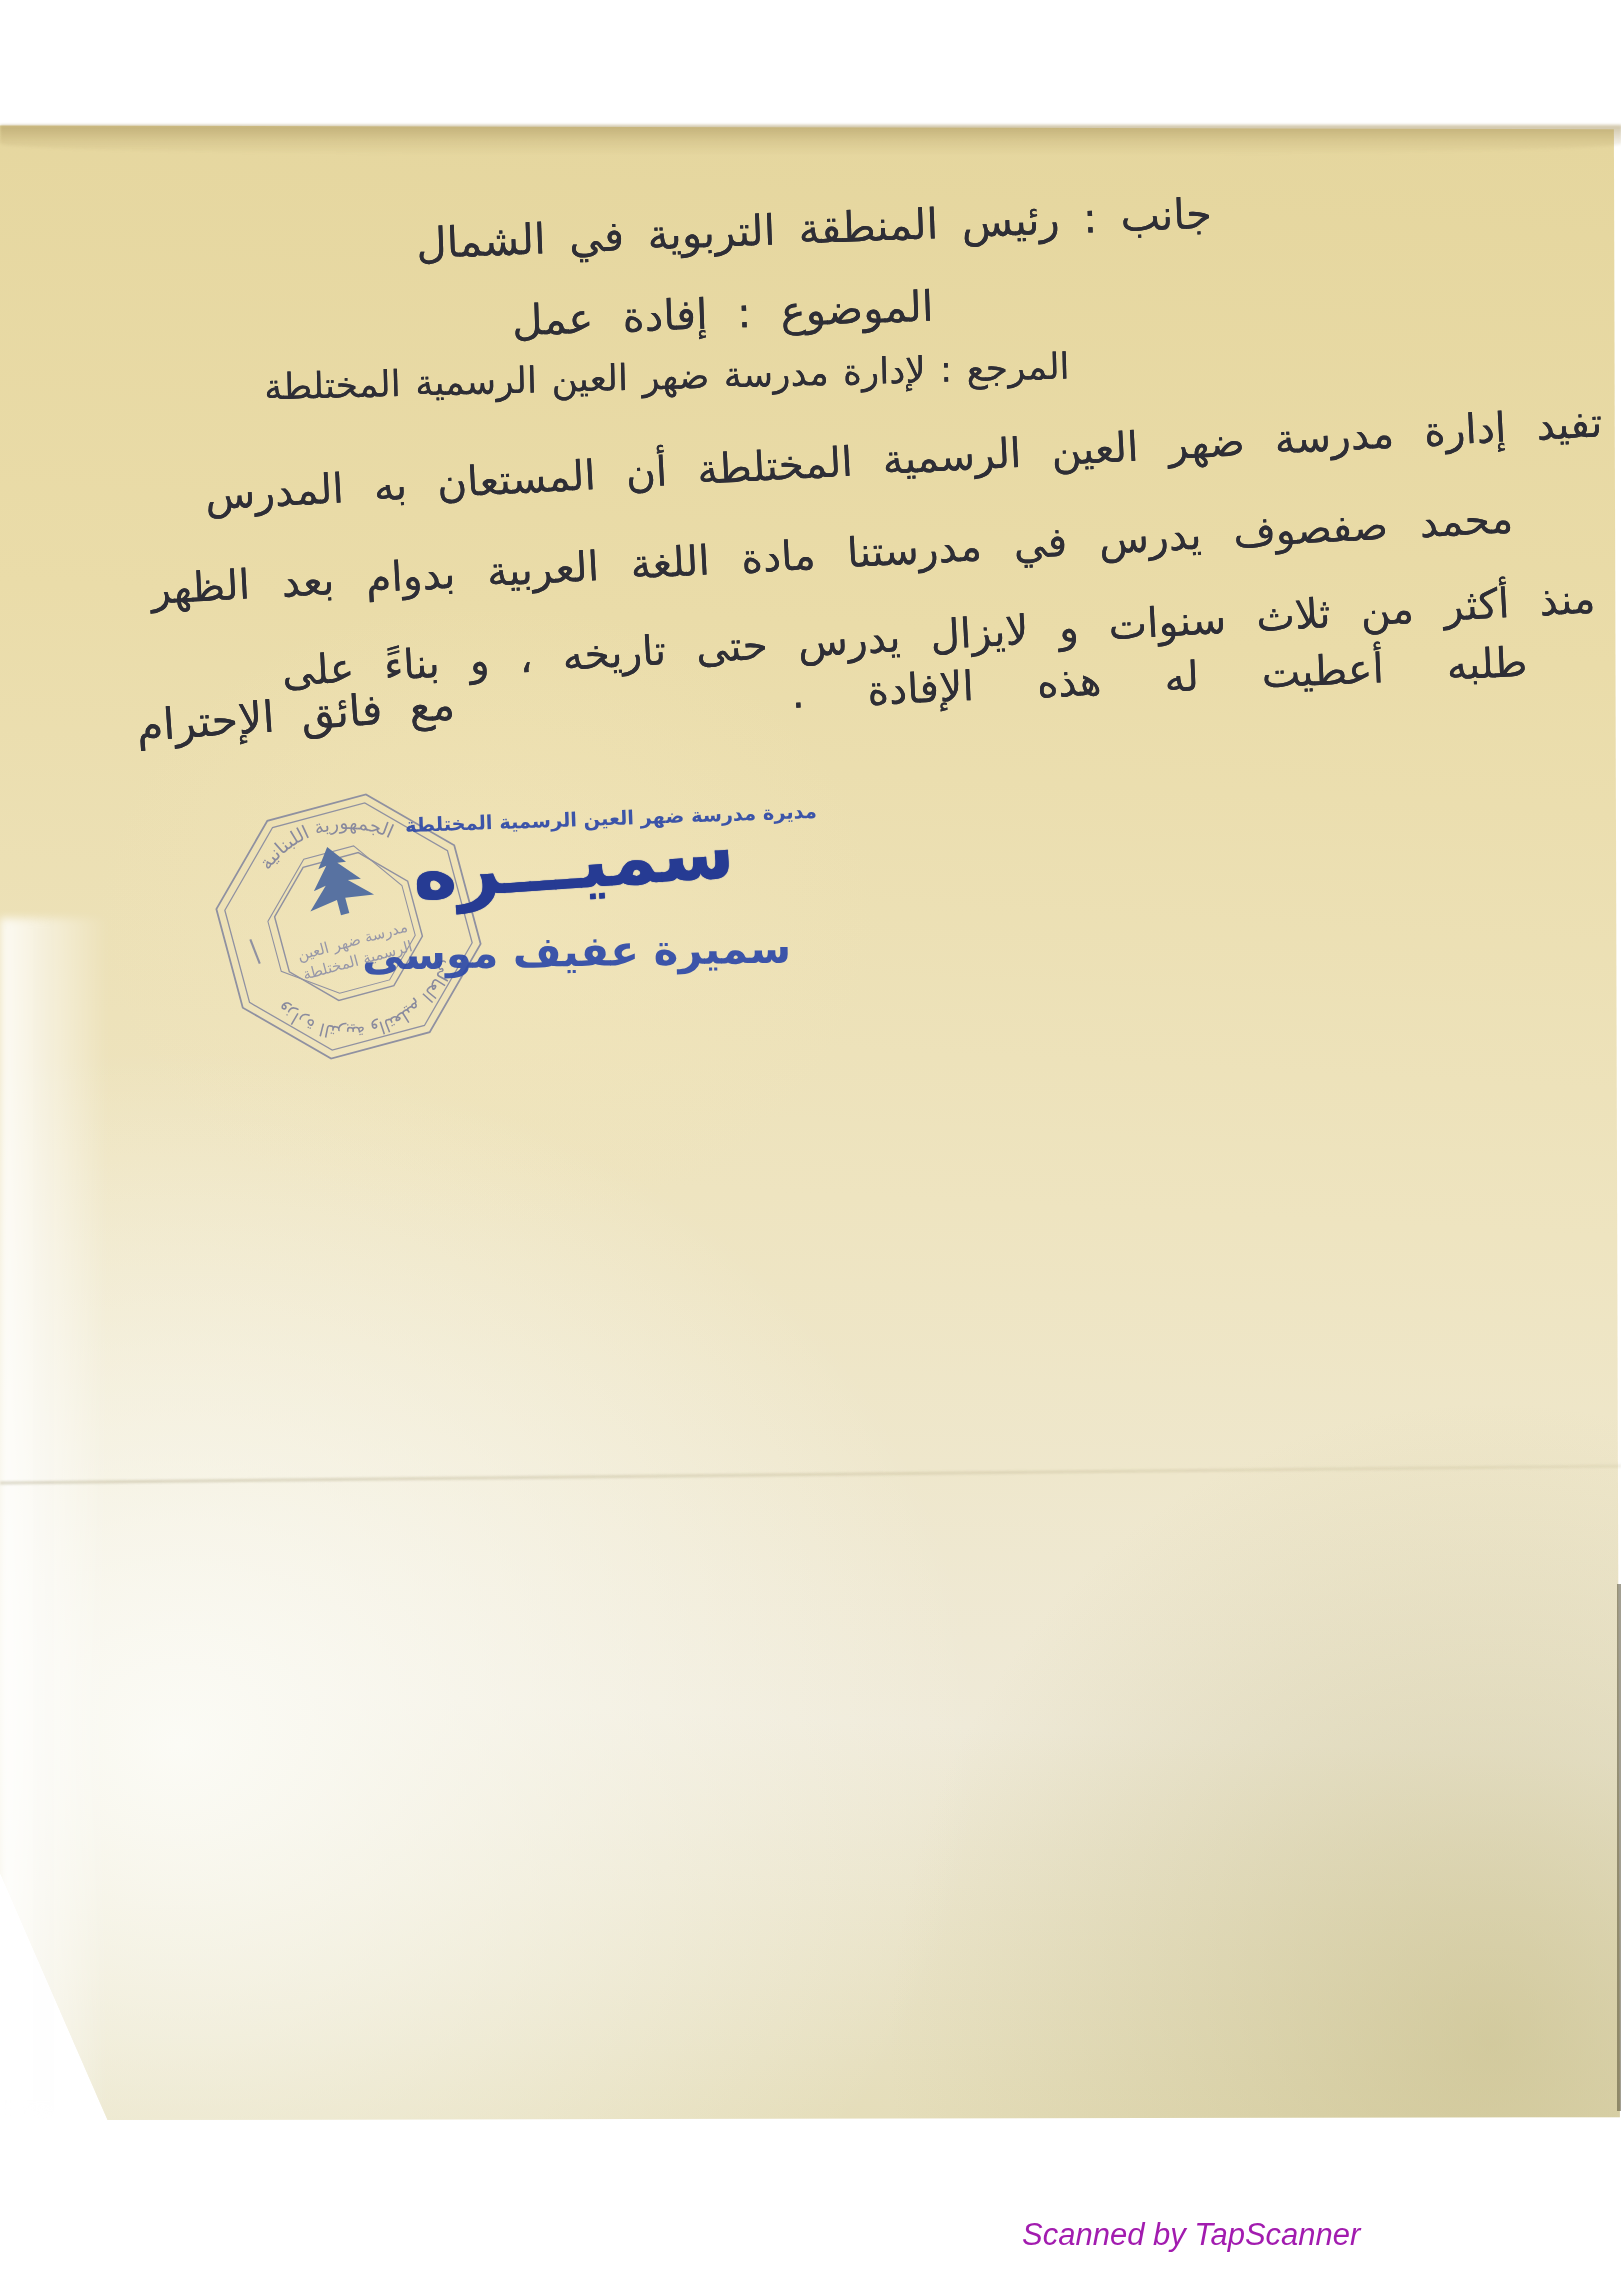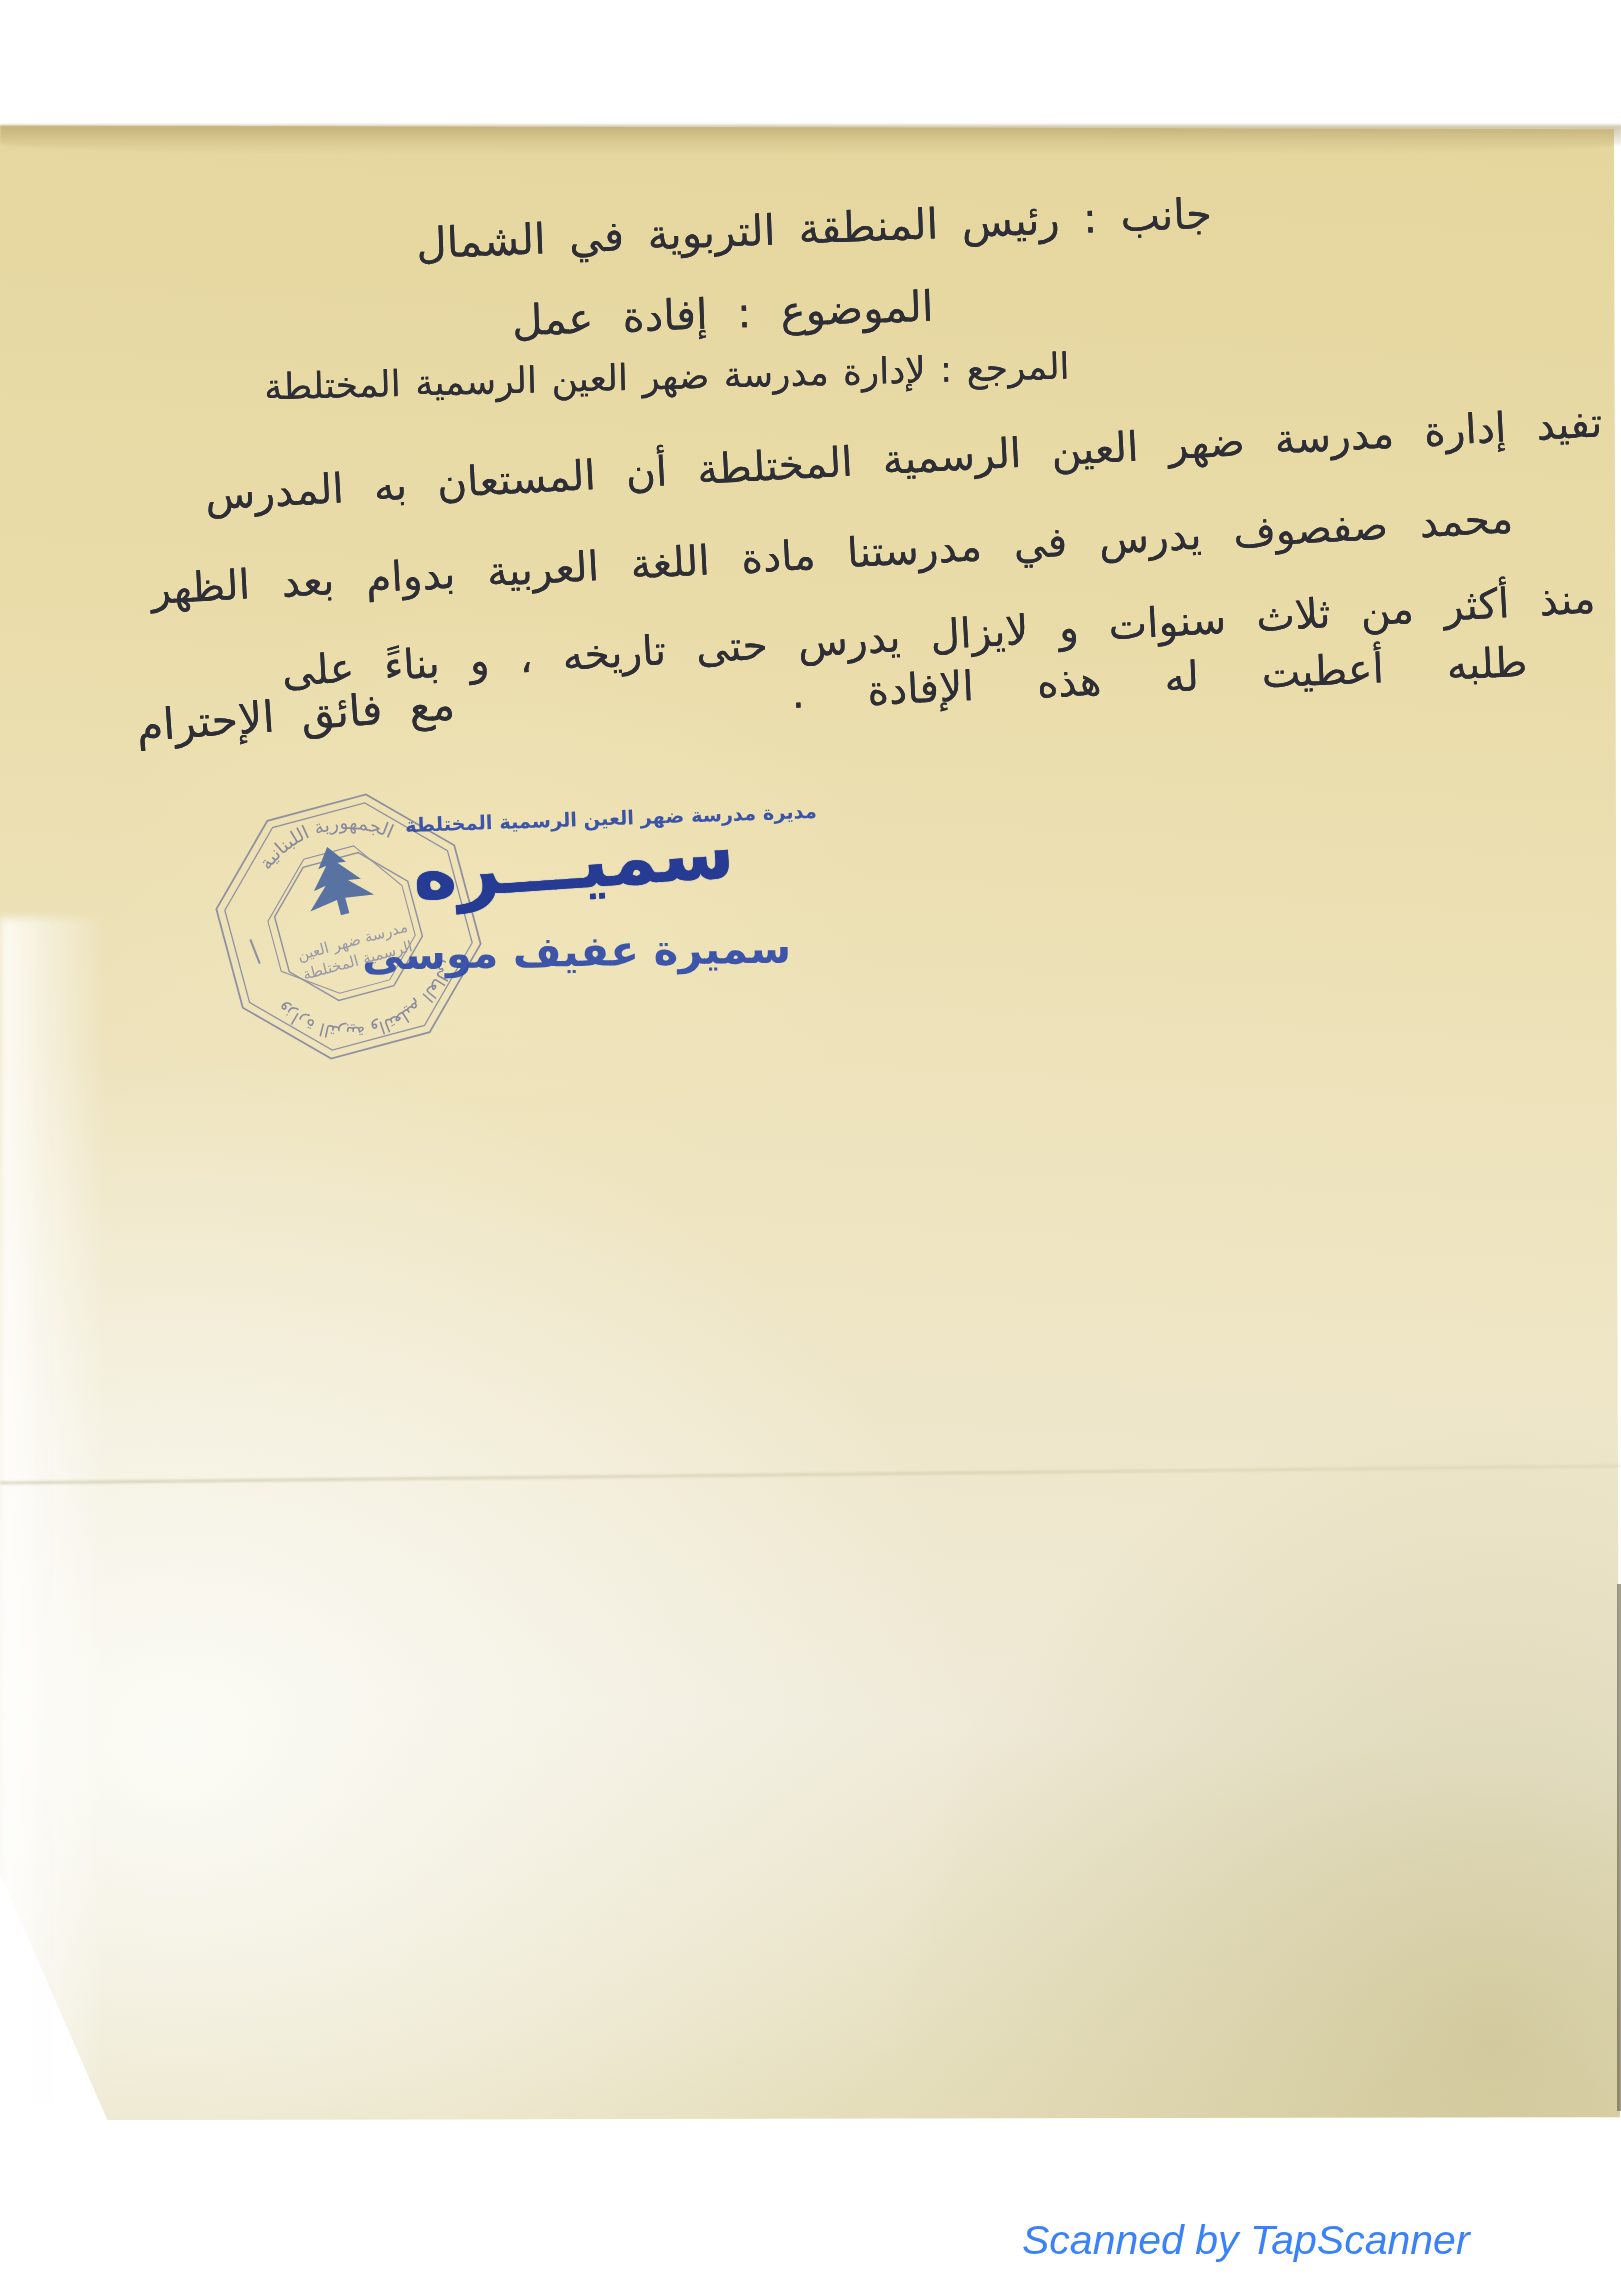--- a/index.html
+++ b/index.html
@@ -77,21 +77,21 @@
   #stamp-title    {left:405px; top:809px; font-size:19.4px; transform:rotate(-2deg); letter-spacing:0.4px;}
   #signature      {left:412px; top:825px; font-size:75px; color:#263b93; text-shadow:0 0 0.9px #263b93;
                    transform:rotate(-4deg); font-weight:bold;}
   #name-stamp     {left:362px; top:931px; font-size:42px; transform:rotate(-1deg);}
 
   #seal{position:absolute;left:198px;top:776px;width:301px;height:301px;opacity:0.88;}
 
   #watermark{
     position:absolute;left:1022px;top:2217px;
     font-family:"Liberation Sans","DejaVu Sans",sans-serif;
-    font-style:italic;font-size:41px;color:#3b82f6;
+    font-style:italic;font-size:31px;color:#a21caf;
     white-space:nowrap;
   }
 </style>
 </head>
 <body>
 
 <div id="stage">
 
   <div class="paper"></div>
   <div class="paper-top-edge"></div>

